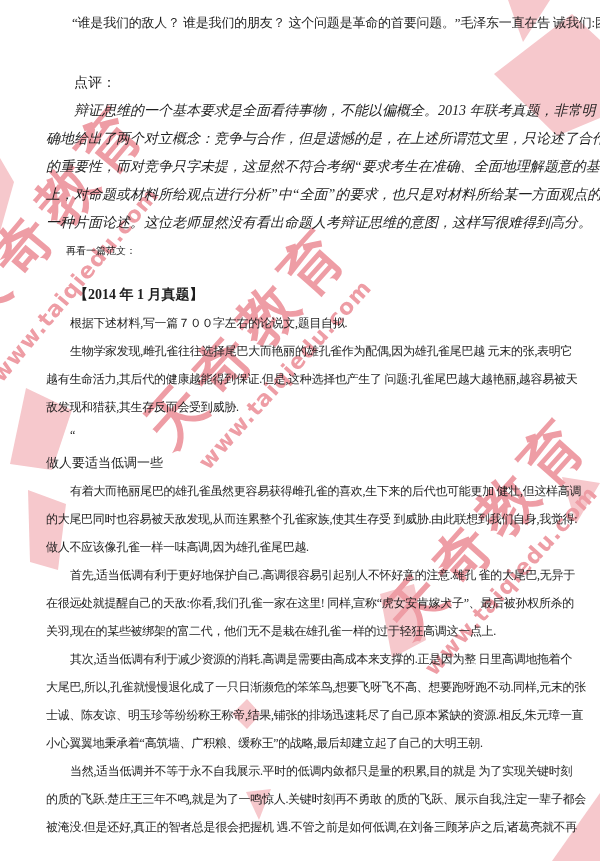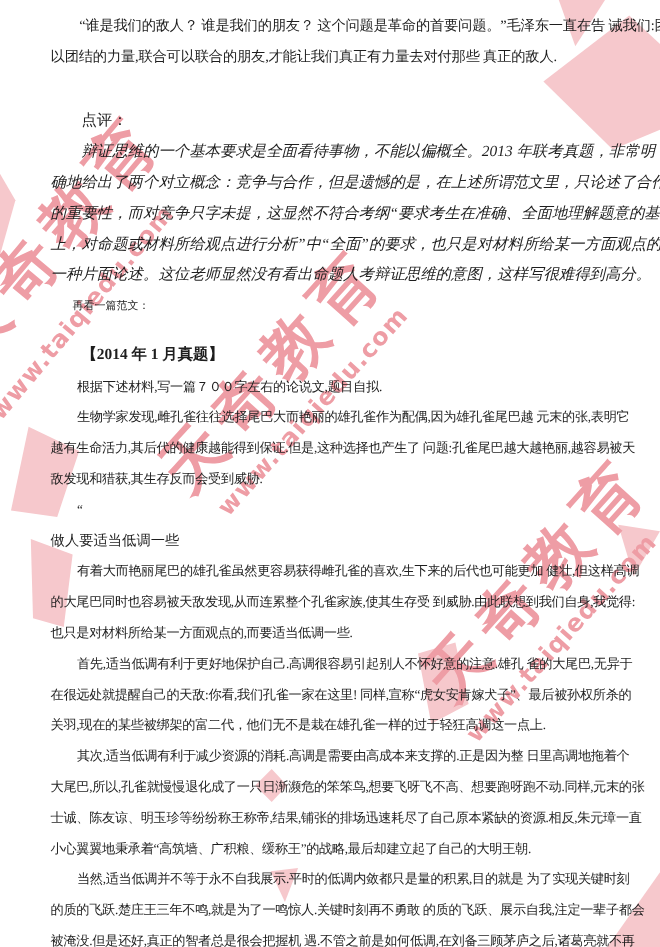--- a/index.html
+++ b/index.html
@@ -70,21 +70,20 @@
     <div class="wm wm-brand" id="g2b">天奇教育</div>
     <div class="wm wm-url" id="g2u">www.taiqiedu.com</div>
     <div class="wm wm-brand" id="g3b">天奇教育</div>
     <div class="wm wm-url" id="g3u">www.taiqiedu.com</div>
   </div>
 
   <div class="content">
 
     <p class="intro">
       <span class="ln ind">“谁是我们的敌人？ 谁是我们的朋友？ 这个问题是革命的首要问题。”毛泽东一直在告 诫我们:团结可</span>
-      <span class="ln">以团结的力量,联合可以联合的朋友,才能让我们真正有力量去对付那些 真正的敌人.</span>
     </p>
 
     <p class="h-comment">点评：</p>
 
     <p class="comment">
       <span class="ln ind">辩证思维的一个基本要求是全面看待事物，不能以偏概全。2013 年联考真题，非常明</span>
       <span class="ln">确地给出了两个对立概念：竞争与合作，但是遗憾的是，在上述所谓范文里，只论述了合作</span>
       <span class="ln">的重要性，而对竞争只字未提，这显然不符合考纲“要求考生在准确、全面地理解题意的基础</span>
       <span class="ln">上，对命题或材料所给观点进行分析”中“全面”的要求，也只是对材料所给某一方面观点的</span>
       <span class="ln">一种片面论述。这位老师显然没有看出命题人考辩证思维的意图，这样写很难得到高分。</span>
@@ -104,21 +103,21 @@
       <span class="ln">敌发现和猎获,其生存反而会受到威胁.</span>
     </p>
 
     <p class="stray-quote">“</p>
 
     <p class="essay-title">做人要适当低调一些</p>
 
     <p class="body-txt">
       <span class="ln ind">有着大而艳丽尾巴的雄孔雀虽然更容易获得雌孔雀的喜欢,生下来的后代也可能更加 健壮,但这样高调</span>
       <span class="ln">的大尾巴同时也容易被天敌发现,从而连累整个孔雀家族,使其生存受 到威胁.由此联想到我们自身,我觉得:</span>
-      <span class="ln">也只是对材料所给某一方面观点的,而要适当低调一些.</span>
+      <span class="ln">做人不应该像孔雀一样一味高调,因为雄孔雀尾巴越.</span>
     </p>
 
     <p class="body-txt">
       <span class="ln ind">首先,适当低调有利于更好地保护自己.高调很容易引起别人不怀好意的注意.雄孔 雀的大尾巴,无异于</span>
       <span class="ln">在很远处就提醒自己的天敌:你看,我们孔雀一家在这里! 同样,宣称“虎女安肯嫁犬子”、最后被孙权所杀的</span>
       <span class="ln">关羽,现在的某些被绑架的富二代，他们无不是栽在雄孔雀一样的过于轻狂高调这一点上.</span>
     </p>
 
     <p class="body-txt">
       <span class="ln ind">其次,适当低调有利于减少资源的消耗.高调是需要由高成本来支撑的.正是因为整 日里高调地拖着个</span>

